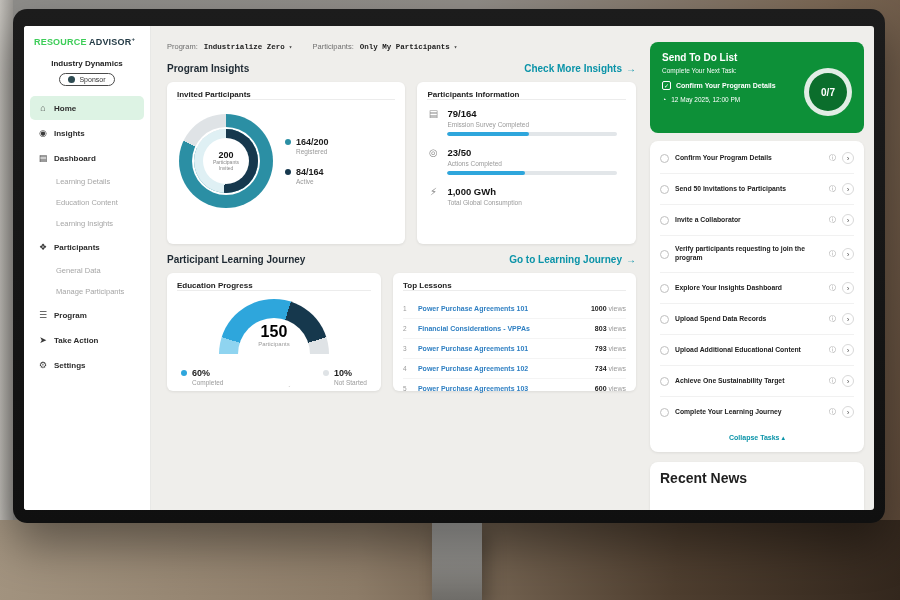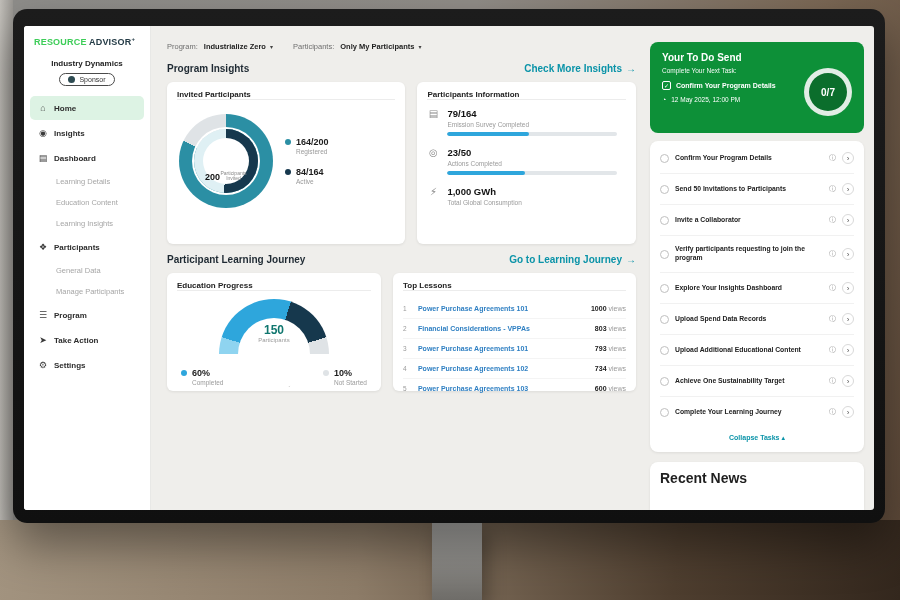--- a/index.html
+++ b/index.html
@@ -30,37 +30,37 @@
   .nav-item { display:flex; align-items:center; gap:6px; padding:7px 8px; font-size:8px; font-weight:bold;
     color:#2d2d2d; margin:1px 6px; border-radius:5px; cursor:pointer; }
   .nav-item.active { background:#ddf3e4; }
   .nav-icon { width:10px; font-size:9px; color:#3a3a3a; text-align:center; }
   .nav-sub { padding:6px 10px 6px 32px; font-size:7.5px; color:#a6a6a6; cursor:pointer; }
 
   
   .main { flex:1; min-width:0; padding:16px 14px 0 16px; }
   h1 { font-size:15px; font-weight:bold; color:#1d1d1b; margin-bottom:10px; }
   .selectors { display:flex; align-items:center; gap:6px; font-size:7.5px; color:#6f6f6f; margin-bottom:12px; }
-  .sel-value { font-weight:bold; color:#222; display:flex; align-items:center; gap:4px; margin-right:14px; cursor:pointer; }
+  .sel-value { font-weight:bold; color:#222; display:flex; align-items:center; gap:4px; margin-right:14px; cursor:pointer;font-family:Liberation Mono, monospace; }
   .chev { font-size:6px; color:#444; }
   .sec-row { display:flex; justify-content:space-between; align-items:center; margin:4px 0 8px; }
   .sec-title { font-weight:bold; font-size:10px; color:#1f2a33; }
   .sec-link { color:#0a93a8; font-weight:bold; font-size:10px; cursor:pointer; display:flex; gap:4px; align-items:center; }
   .cards-row { display:flex; gap:12px; margin-bottom:10px; }
   .card { background:#fff; border-radius:6px; box-shadow:0 1px 3px rgba(0,0,0,.08); padding:8px 10px; }
   .card-title { font-weight:bold; font-size:8px; color:#222; border-bottom:1px solid #ececec; margin-bottom:8px; }
   .r1 { height:162px; } .r2 { height:118px; }
   .invited-card { flex:1.1; } .pinfo-card { flex:1; }
   .edu-card { flex:1; } .lessons-card { flex:1.15; }
 
   .donut-wrap { display:flex; align-items:center; gap:12px; padding:6px 0 0 2px; }
   .donut { width:94px; height:94px; border-radius:50%; display:flex; align-items:center; justify-content:center; }
   .donut-inner { width:64px; height:64px; border-radius:50%; display:flex; align-items:center; justify-content:center; box-shadow:0 0 0 2px #fff; }
-  .donut-center { width:42px; height:42px; border-radius:50%; background:#fff; display:flex; flex-direction:row;
-    align-items:flex-end; justify-content:center; text-align:center; box-shadow:0 0 0 2px #fff; }
+  .donut-center { width:42px; height:42px; border-radius:50%; background:#fff; display:flex; flex-direction:column;
+    align-items:center; justify-content:center; text-align:center; box-shadow:0 0 0 2px #fff; }
   .donut-center .val { font-size:9px; font-weight:bold; color:#111; }
   .donut-center .lbl { font-size:5px; color:#8a8a8a; line-height:1.15; }
   .dlegend { display:flex; flex-direction:column; gap:12px; }
   .dlegend-item { display:flex; align-items:flex-start; gap:5px; }
   .dot { width:6px; height:6px; border-radius:50%; margin-top:2px; flex:none; }
   .dot-teal { background:#2b8fa4; } .dot-navy { background:#16384d; }
   .dot-blue { background:#2ea6dc; } .dot-track { background:#dfe3e6; }
   .leg-val { font-size:9px; font-weight:bold; color:#1c1c1c; }
   .leg-lbl { font-size:6.5px; color:#9a9a9a; margin-top:1px; }
 
@@ -70,21 +70,21 @@
   .pinfo-val { font-weight:bold; font-size:9.5px; color:#111; }
   .pinfo-lbl { font-size:6.5px; color:#9a9a9a; margin:2px 0 4px; }
   .pbar { height:4px; width:95%; background:#e2e6e9; border-radius:2px; overflow:hidden; }
   .pbar-fill { height:100%; background:#2ea6dc; border-radius:2px; }
 
   .gauge-wrap { position:relative; width:110px; height:57px; margin:8px auto 2px; }
   .gauge-clip { position:absolute; inset:0; overflow:hidden; }
   .gauge-arc { width:110px; height:110px; border-radius:50%; }
   .gauge-center { position:absolute; left:19px; top:19px; width:72px; height:72px; border-radius:50%; background:#fff; }
   .gauge-text { position:absolute; left:0; right:0; top:24px; text-align:center; }
-  .gauge-text .val { font-size:12px; font-weight:bold; color:#0f766e; }
+  .gauge-text .val { font-size:16px; font-weight:bold; color:#000000; }
   .gauge-text .lbl { font-size:6px; color:#9a9a9a; }
   .elegend { display:flex; justify-content:space-between; padding:10px 4px 0; }
   .elegend-item { display:flex; gap:5px; align-items:flex-start; }
 
   .lesson-row { display:flex; align-items:center; gap:7px; padding:6px 0; border-bottom:1px solid #f4f4f4; }
   .lesson-row:last-child { border-bottom:none; }
   .lesson-rank { color:#9a9a9a; font-size:6.5px; width:8px; flex:none; }
   .lesson-title { color:#2e7fc2; font-size:7px; font-weight:bold; flex:1; cursor:pointer; }
   .lesson-views { font-size:7px; color:#222; font-weight:bold; white-space:nowrap; }
   .lesson-views .suffix { color:#9a9a9a; font-weight:normal; }
@@ -325,21 +325,21 @@
               <span class="lesson-rank">5</span>
               <span class="lesson-title">Power Purchase Agreements 103</span>
               <span class="lesson-views"><span>600</span> <span class="suffix">views</span></span>
             </div>
           </div>
         </div>
       </main>
 
       <aside class="rightpanel">
         <div class="todo-green">
-          <h2>Your To Do Send</h2>
+          <h2>Send To Do List</h2>
           <div class="todo-sub">Complete Your Next Task:</div>
           <div class="todo-next">
             <span class="todo-next-icon">✓</span>
             <span>Confirm Your Program Details</span>
           </div>
           <div class="todo-due">
             <span class="todo-clock">◔</span>
             <span>12 May 2025, 12:00 PM</span>
           </div>
           <div class="todo-ring">0/7</div>

